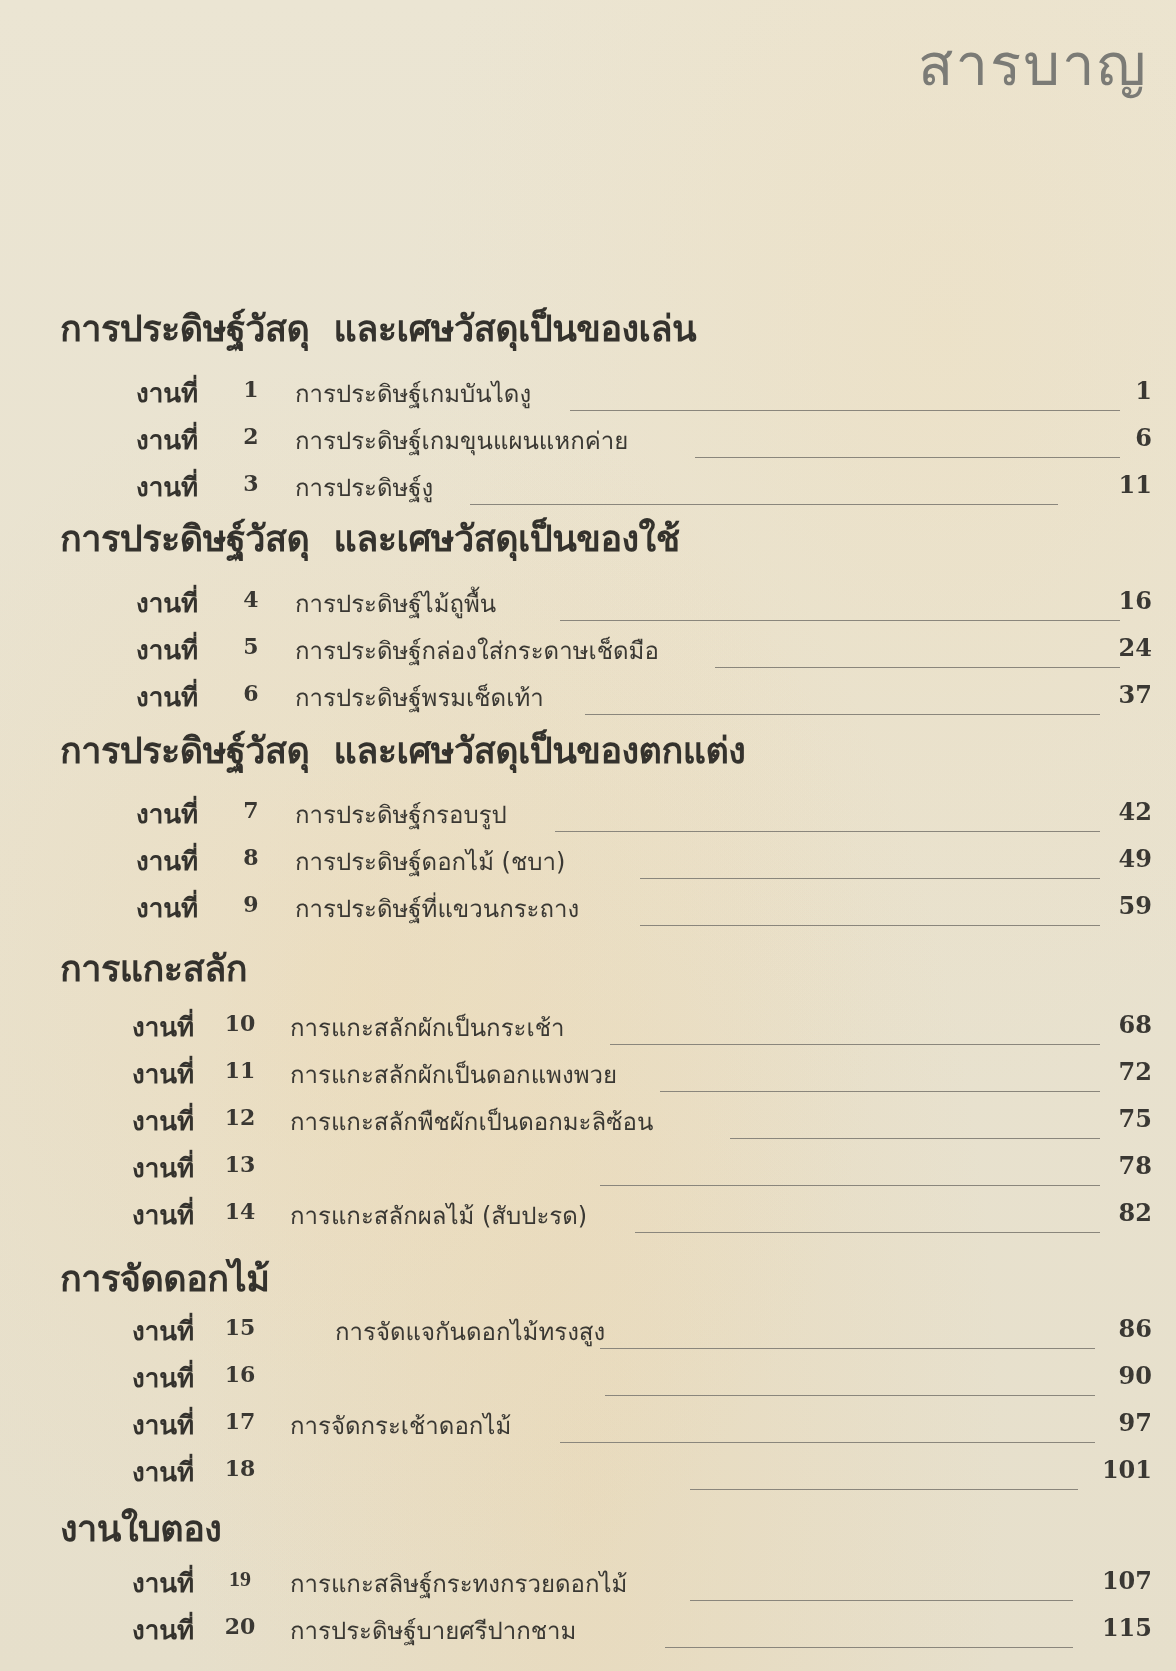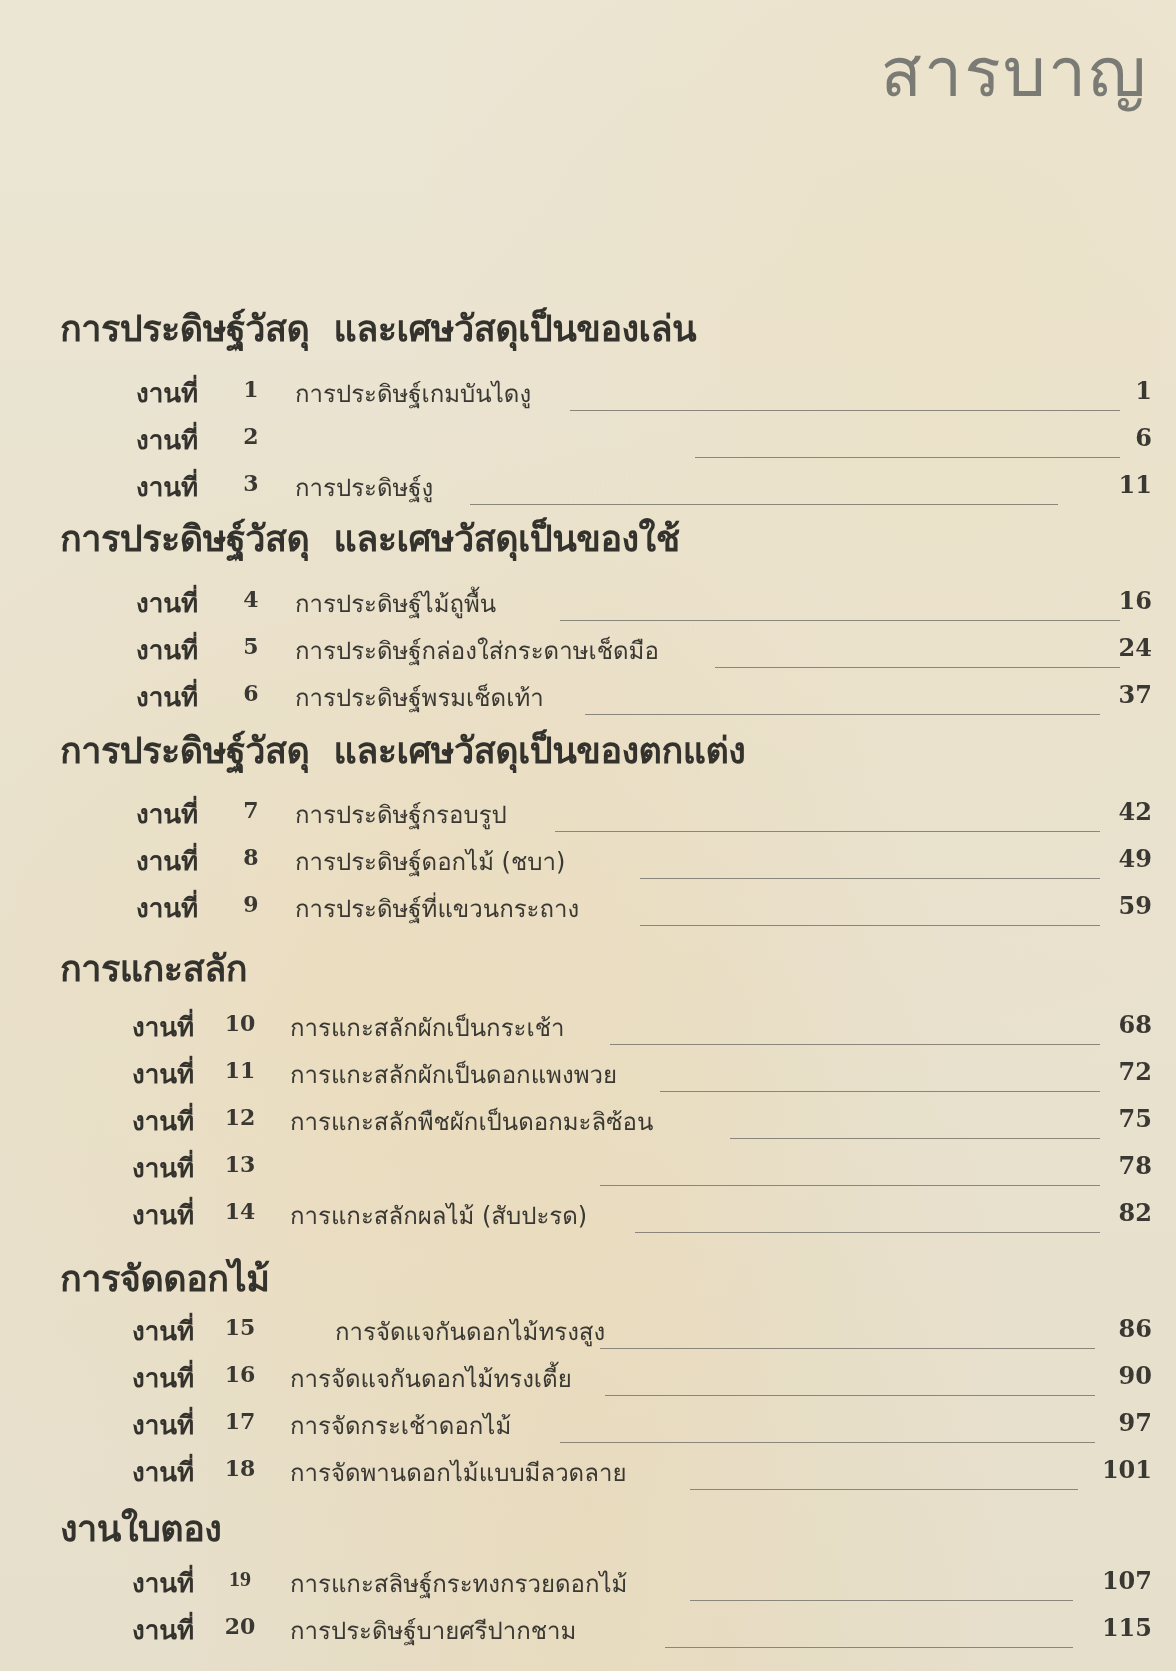--- a/index.html
+++ b/index.html
@@ -16,21 +16,21 @@
       color: #3a3833;
     }
     .ghost {
       position: absolute; left: 20px; top: 0; width: 500px; height: 200px;
       color: rgba(120,125,120,0.18); font-family: "DejaVu Sans", sans-serif;
       font-size: 38px; font-weight: bold; line-height: 62px;
     }
     .page-title {
       position: absolute; right: 28px; top: 18px;
       font-family: "DejaVu Sans", sans-serif;
-      font-size: 68px; font-weight: normal; color: #7b7b76;
+      font-size: 58px; font-weight: normal; color: #7b7b76;
       letter-spacing: 2px;
     }
     .section-heading {
       position: absolute; left: 20px;
       font-family: "DejaVu Sans", sans-serif;
       font-size: 36px; font-weight: bold; color: #34322d;
       white-space: pre; letter-spacing: -0.5px; margin-left: 40px;
     }
     .entry { position: absolute; left: 0; width: 1176px; height: 46px; }
     .entry .lbl {
@@ -73,20 +73,21 @@
 <div class="entry" style="top: 372px;">
     <span class="lbl" style="left: 136px;">งานที่</span>
     <span class="num" style="left: 216px;">1</span>
     <span class="title" style="left: 295px;">การประดิษฐ์เกมบันไดงู</span>
     <span class="leader" style="left: 570px; width: 550px;"></span>
     <span class="page">1</span>
   </div>
 <div class="entry" style="top: 419px;">
     <span class="lbl" style="left: 136px;">งานที่</span>
     <span class="num" style="left: 216px;">2</span>
+    <span class="title" style="left: 295px;">การประดิษฐ์เกมขุนแผนแหกค่าย</span>
     <span class="leader" style="left: 695px; width: 425px;"></span>
     <span class="page">6</span>
   </div>
 <div class="entry" style="top: 466px;">
     <span class="lbl" style="left: 136px;">งานที่</span>
     <span class="num" style="left: 216px;">3</span>
     <span class="title" style="left: 295px;">การประดิษฐ์งู</span>
     <span class="leader" style="left: 470px; width: 588px;"></span>
     <span class="page">11</span>
   </div>
@@ -173,35 +174,33 @@
 <div class="entry" style="top: 1310px;">
     <span class="lbl" style="left: 132px;">งานที่</span>
     <span class="num" style="left: 205px;">15</span>
     <span class="title" style="left: 290px; margin-left: 45px;">การจัดแจกันดอกไม้ทรงสูง</span>
     <span class="leader" style="left: 600px; width: 495px;"></span>
     <span class="page">86</span>
   </div>
 <div class="entry" style="top: 1357px;">
     <span class="lbl" style="left: 132px;">งานที่</span>
     <span class="num" style="left: 205px;">16</span>
-    <span class="title" style="left: 290px;">การจัดแจกันดอกไม้ทรงเตี้ย</span>
     <span class="leader" style="left: 605px; width: 490px;"></span>
     <span class="page">90</span>
   </div>
 <div class="entry" style="top: 1404px;">
     <span class="lbl" style="left: 132px;">งานที่</span>
     <span class="num" style="left: 205px;">17</span>
     <span class="title" style="left: 290px;">การจัดกระเช้าดอกไม้</span>
     <span class="leader" style="left: 560px; width: 535px;"></span>
     <span class="page">97</span>
   </div>
 <div class="entry" style="top: 1451px;">
     <span class="lbl" style="left: 132px;">งานที่</span>
     <span class="num" style="left: 205px;">18</span>
-    <span class="title" style="left: 290px;">การจัดพานดอกไม้แบบมีลวดลาย</span>
     <span class="leader" style="left: 690px; width: 388px;"></span>
     <span class="page">101</span>
   </div>
 <div class="section-heading" style="top: 1500px;">งานใบตอง</div>
 <div class="entry" style="top: 1562px;">
     <span class="lbl" style="left: 132px;">งานที่</span>
     <span class="num" style="left: 205px; font-family: Liberation Serif, serif;">19</span>
     <span class="title" style="left: 290px;">การแกะสลิษฐ์กระทงกรวยดอกไม้</span>
     <span class="leader" style="left: 690px; width: 383px;"></span>
     <span class="page">107</span>

